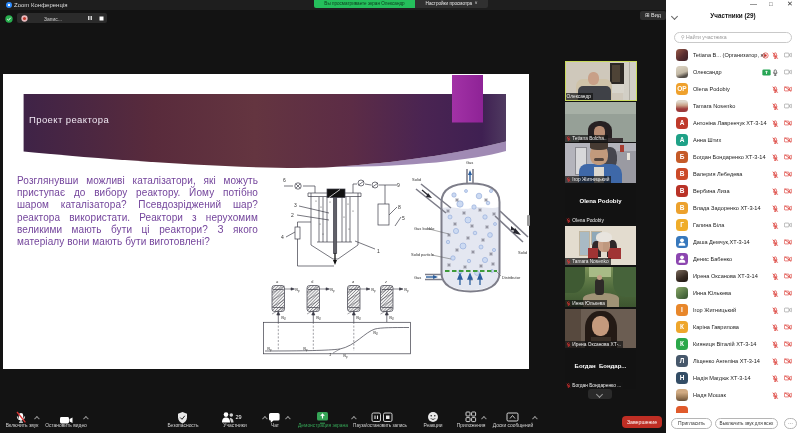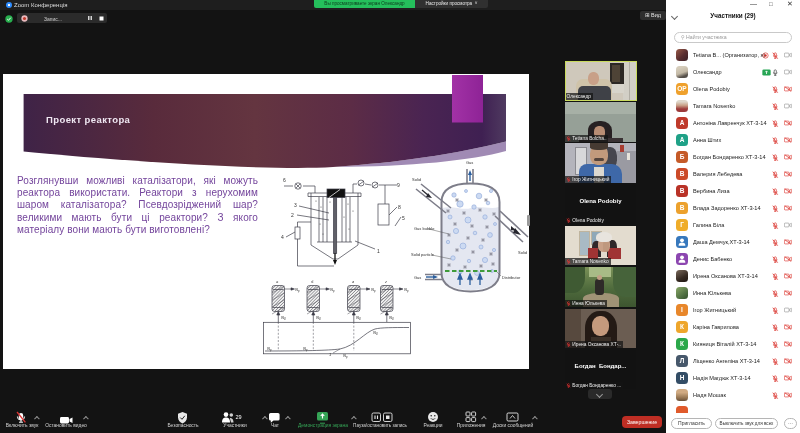--- a/index.html
+++ b/index.html
@@ -16,21 +16,21 @@
   #gset{left:415px;top:0;width:73px;height:8px;background:#303030;border-radius:0 0 2px 0;
         color:#e8e8e8;font-size:4.6px;line-height:8px;text-align:center;}
   
   #recpill{left:17px;top:13px;width:90px;height:10px;background:#2b2b2b;border-radius:2px;}
   .rectext{left:44px;top:15.5px;font-size:5px;color:#cfcfcf;}
   
   #vid{left:640px;top:10.5px;width:26px;height:9px;background:#2e2e2e;border-radius:2px;
        color:#e6e6e6;font-size:5.5px;line-height:9px;text-align:center;}
   
   #slide{left:3px;top:74px;width:526px;height:295px;background:#fff;}
-  #slidetitle{left:43px;top:39.5px;font-size:9.5px;letter-spacing:0.4px;color:#efe7f2;font-weight:bold;}
+  #slidetitle{left:26px;top:39.5px;font-size:9.5px;letter-spacing:0.4px;color:#efe7f2;}
   #para{left:14px;top:101.2px;width:241px;color:#74459c;font-size:10px;letter-spacing:0.1px;}
   #para div{height:12.15px;line-height:12.15px;white-space:nowrap;text-align:justify;text-align-last:justify;}
   #para div:last-child{text-align-last:left;}
   #scrollpill{left:527px;top:215px;width:2.5px;height:11px;background:#9a9a9a;border-radius:1px;}
   
   .tile{left:565px;width:71px;height:39.5px;overflow:hidden;background:#111;}
   .tlabel{position:absolute;left:0;bottom:0;height:7px;background:rgba(20,20,20,0.72);
           color:#eee;font-size:4.8px;line-height:7px;padding:0 2px 0 1px;white-space:nowrap;display:flex;align-items:center;}
   .ctext{position:absolute;left:0;top:13px;width:100%;text-align:center;color:#fff;
          font-size:6px;font-weight:bold;}
@@ -319,22 +319,23 @@
     <g stroke="#4a4a52" stroke-width="0.5">
       <path d="M 269,219 L 281.5,212 M 269,226 L 281.5,219 M 269,233 L 281.5,226 M 269,240 L 281.5,233"></path>
       <path d="M 304,219 L 316.5,212 M 304,226 L 316.5,219 M 304,233 L 316.5,226 M 304,240 L 316.5,233"></path>
       <path d="M 344.5,219 L 357,212 M 344.5,226 L 357,219 M 344.5,233 L 357,226 M 344.5,240 L 357,233"></path>
       <path d="M 377.5,219 L 390,212 M 377.5,226 L 390,219 M 377.5,233 L 390,226 M 377.5,240 L 390,233"></path>
     </g>
   </svg>
   <div class="abs" id="slidetitle">Проект реактора</div>
   <div class="abs" id="para">
     <div>Розглянувши можливі каталізатори, які можуть</div>
+    <div>приступає до вибору реактору. Йому потібно</div>
+    <div>шаром каталізатора? Псевдозріджений шар?</div>
     <div>реактора використати. Реактори з нерухомим</div>
-    <div>шаром каталізатора? Псевдозріджений шар?</div>
     <div>великими мають бути ці реактори? З якого</div>
     <div>матеріалу вони мають бути виготовлені?</div>
   </div>
 </div>
 <div id="scrollpill" class="abs"></div>
 
 <div class="tile abs" style="top:60.5px;left:564.5px;width:72px;height:40.5px;border:1.2px solid #c9da5e;box-sizing:border-box;background:#cfc8bb;">
   <div class="abs" style="left:57px;top:0;width:13px;height:40px;background:#d2cfc6;"></div>
   <div class="abs" style="left:63px;top:0;width:1.5px;height:40px;background:#b0ada4;"></div>
   <div class="abs" style="left:44px;top:1px;width:14px;height:21px;background:#2c2824;"></div>

